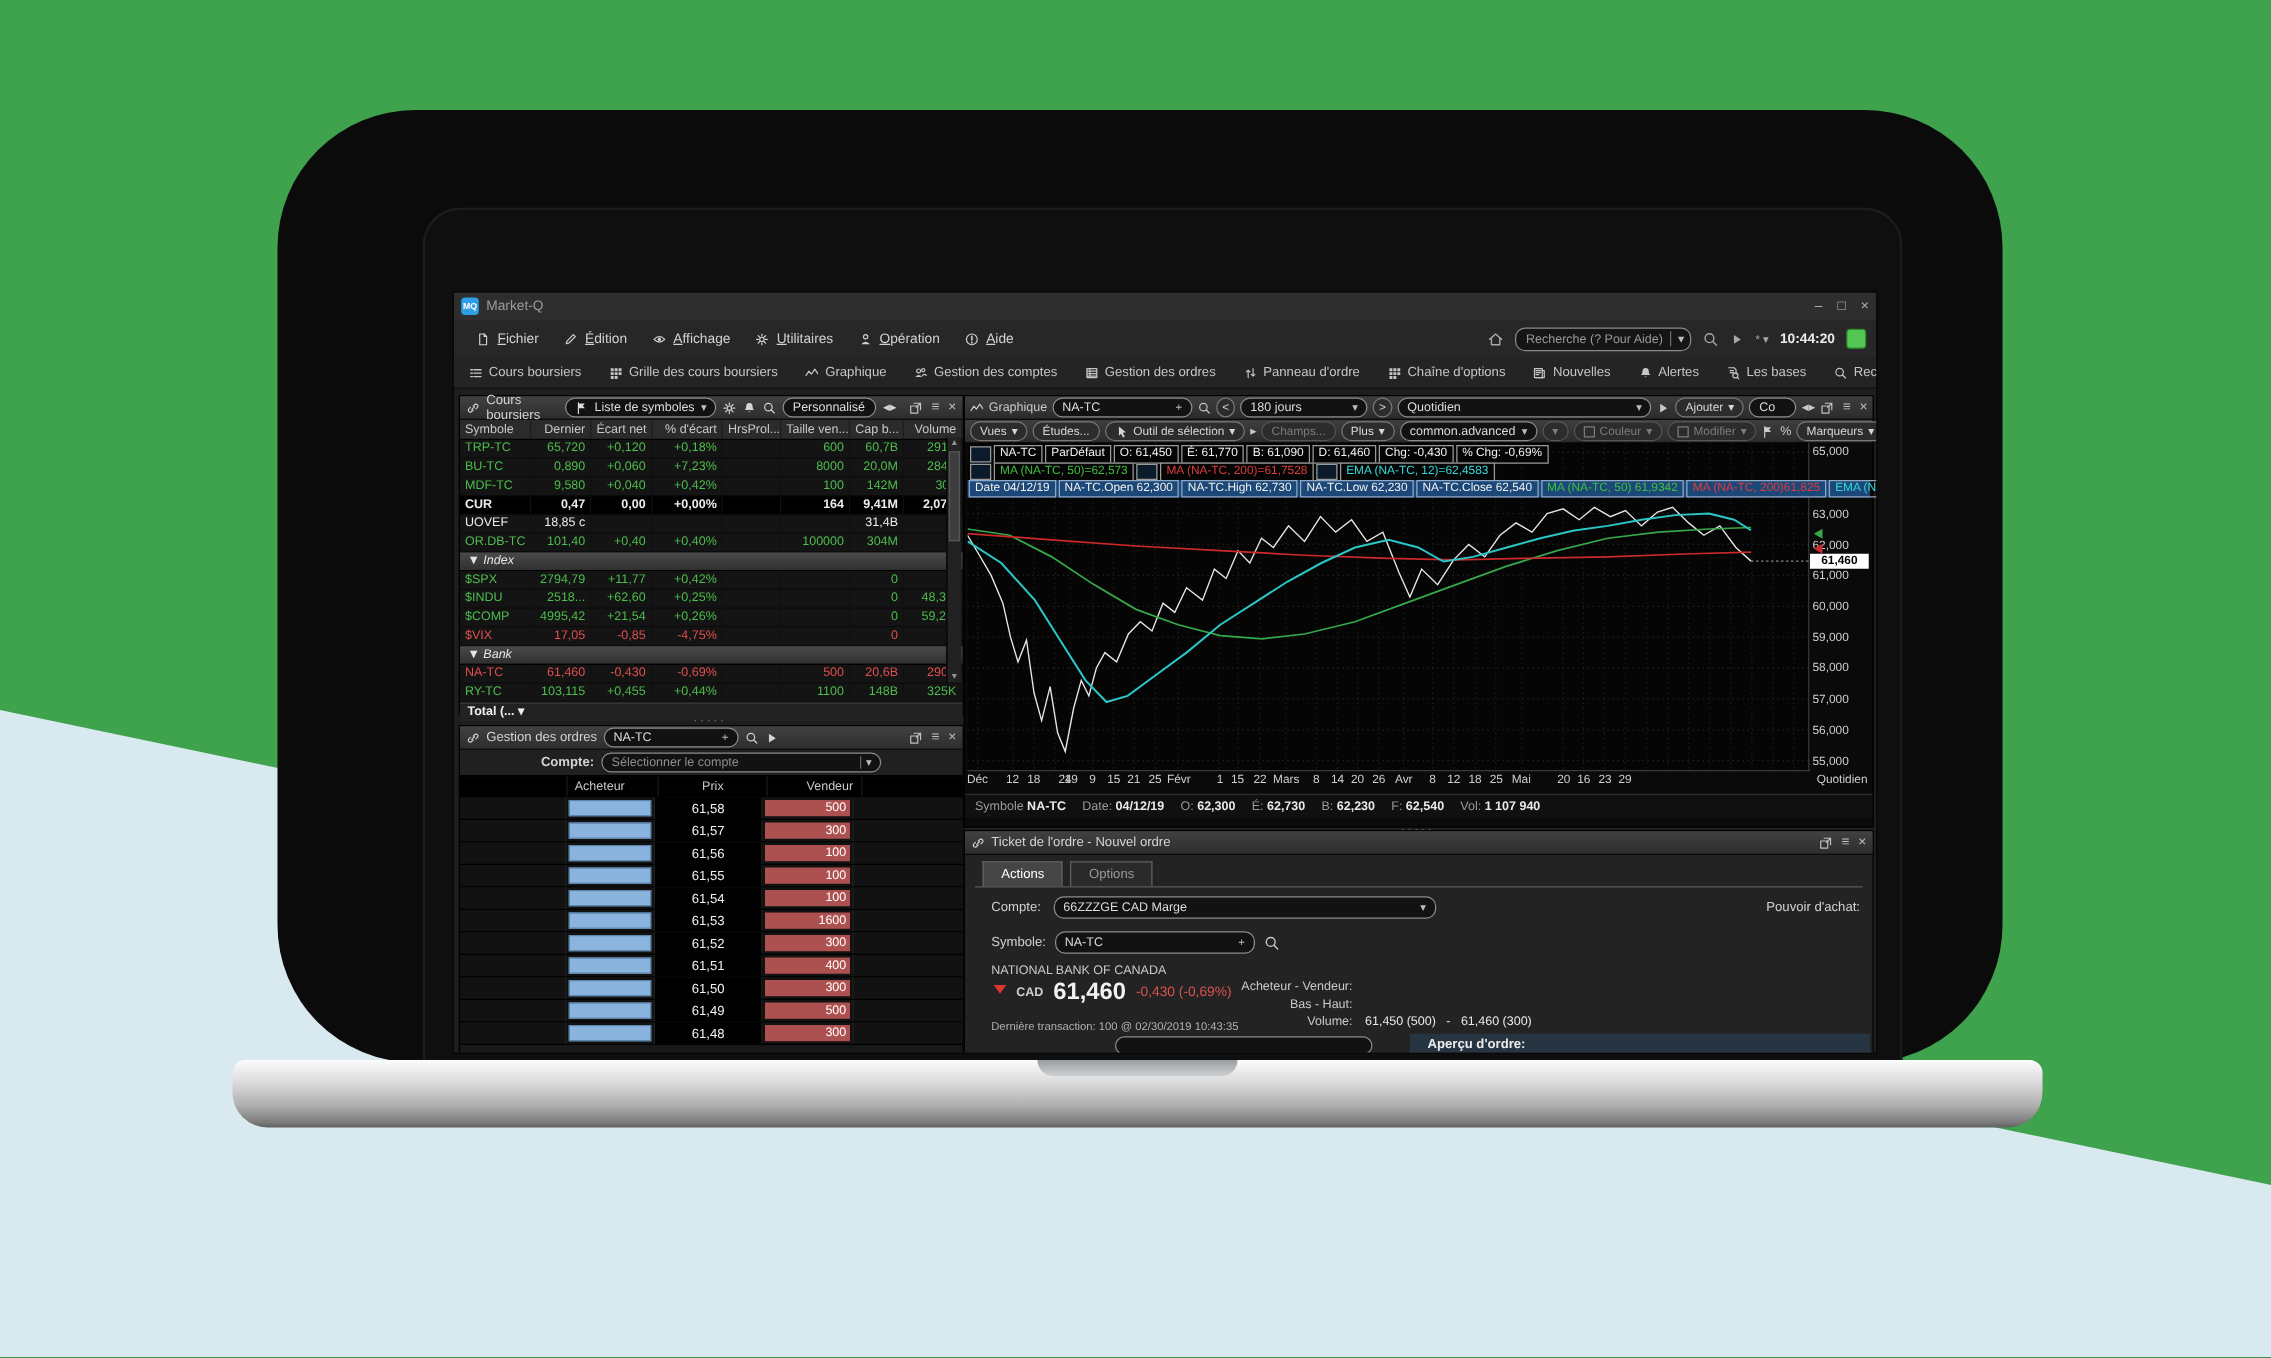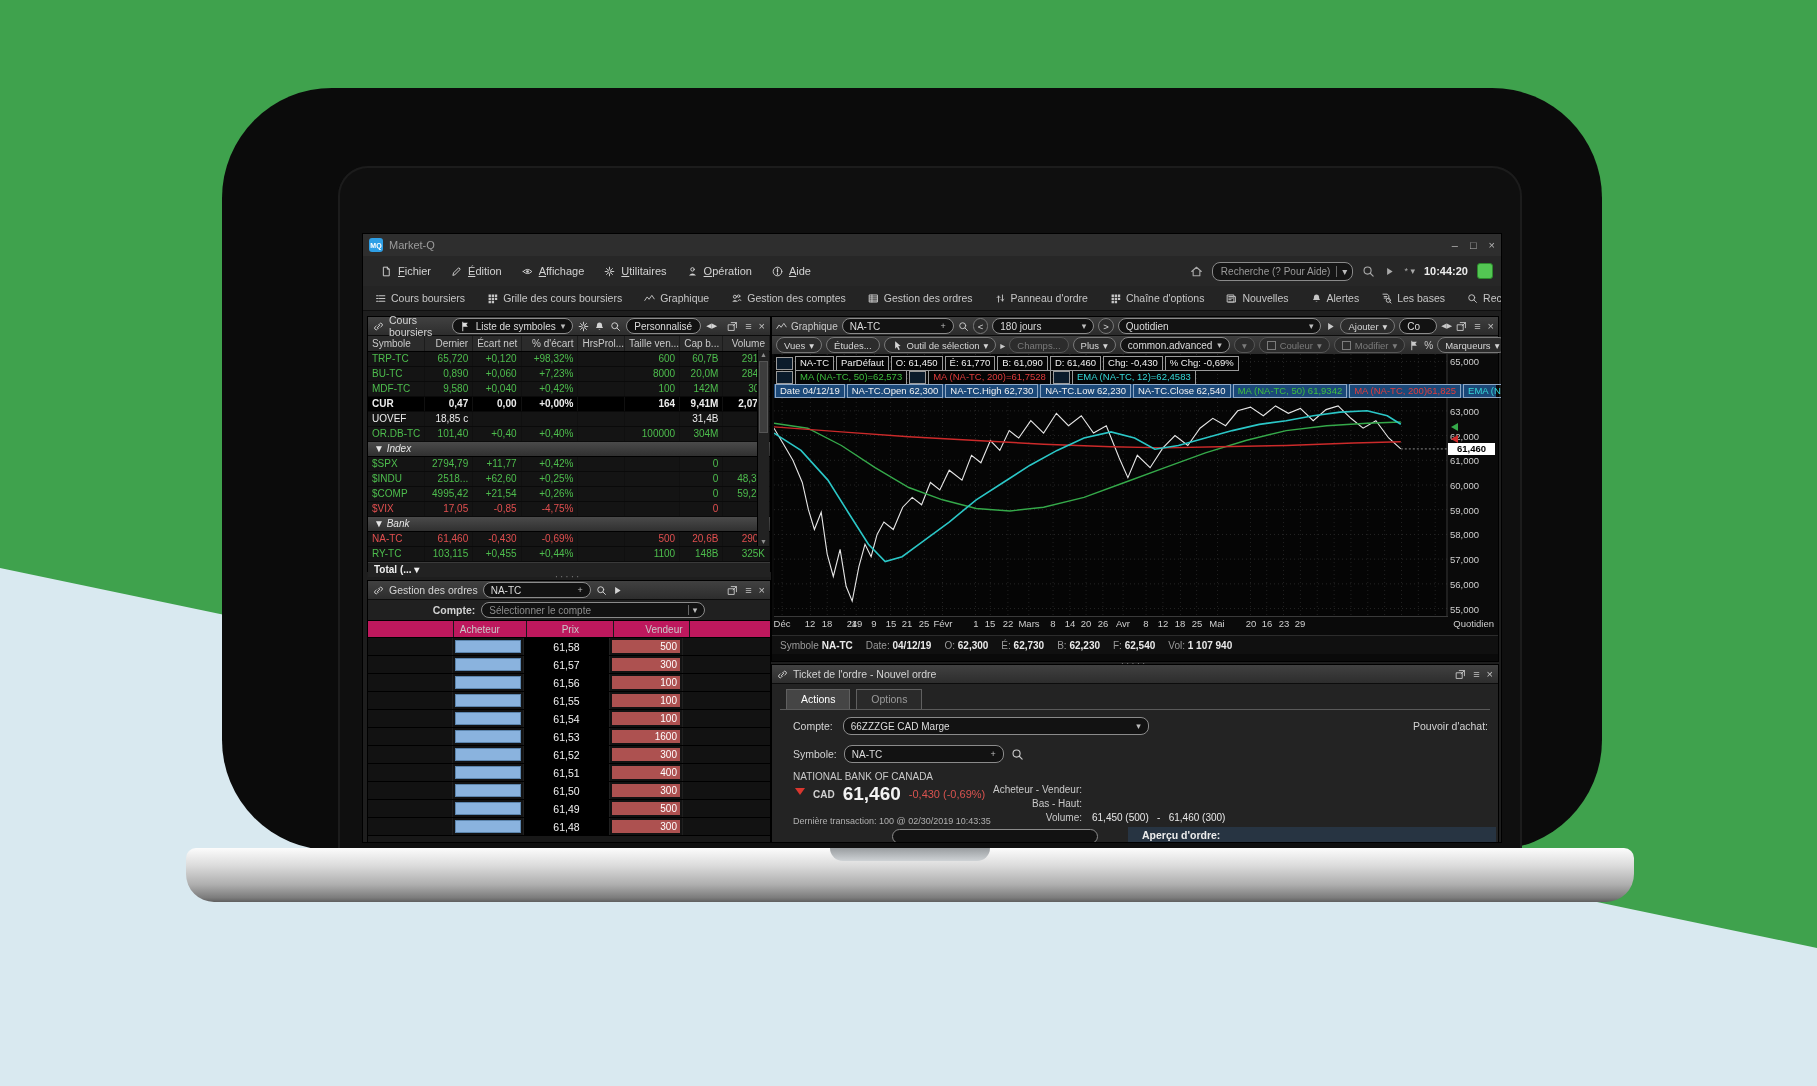--- a/index.html
+++ b/index.html
@@ -75,21 +75,21 @@
   .qtotal{height:14px;line-height:14px;background:#222;color:#f0f0f0;font-weight:bold;
     padding-left:6px;border-top:1px solid #3a3a3a}
   .vscroll{position:absolute;right:1px;width:11px;background:#222;border-left:1px solid #000;
     color:#8f8f8f;font-size:7px;text-align:center}
   .vthumb{position:absolute;left:1px;right:1px;background:#3d3d3d;border:1px solid #555}
   
   #o-panel{left:4px;top:346px;width:402px;height:262px}
   #o-account-row{height:20px;background:#202020;display:flex;align-items:center;
     justify-content:center;gap:6px;border-bottom:1px solid #000;color:#d8d8d8}
   #o-account-row b{font-size:10.5px}
-  .lhead{display:flex;height:16px;background:#be185d;border-bottom:1px solid #000;color:#c9c9c9}
+  .lhead{display:flex;height:16px;background:#000000;border-bottom:1px solid #000;color:#c9c9c9}
   .lh{padding:3px 6px 0 6px;border-right:1px solid #1a1a1a}
   .lrow{display:flex;height:17px;border-bottom:1px solid #000;background:#121212}
   .lcell{border-right:1px solid #1f1f1f;position:relative}
   .bidbar{background:#8ab3de;position:absolute;inset:2px 2px 2px 2px;border:1px solid #5c85ad}
   .pricecell{background:#000;color:#f2f2f2;font-size:10.5px;display:flex;
     align-items:center;justify-content:center}
   .askbar{position:absolute;inset:2px 2px 2px 2px;background:#ad5150;display:flex;
     align-items:center;justify-content:flex-end;padding-right:3px;color:#fff;font-size:10px}
   .askhot{position:absolute;right:0;top:0;bottom:0;width:42%;background:#e8392b}
   .askbar span{position:relative;z-index:2}
@@ -423,21 +423,21 @@
         <span class="qh num" style="width:44px">HrsProl...</span>
         <span class="qh num" style="width:54px">Taille ven...</span>
         <span class="qh num" style="width:40px">Cap b...</span>
         <span class="qh num" style="width:44px">Volume</span>
       </div>
     <div id="q-rows">
         <div class="qrow ">
           <span class="qcell c-green " style="width:56px">TRP-TC</span>
           <span class="qcell c-green num" style="width:46px">65,720</span>
           <span class="qcell c-green num" style="width:46px">+0,120</span>
-          <span class="qcell c-green num" style="width:56px">+98,32%</span>
+          <span class="qcell c-green num" style="width:56px">+0,18%</span>
           <span class="qcell c-green num" style="width:44px"></span>
           <span class="qcell c-green num" style="width:54px">600</span>
           <span class="qcell c-green num" style="width:40px">60,7B</span>
           <span class="qcell c-green num" style="width:44px">291K</span>
         </div>
         <div class="qrow ">
           <span class="qcell c-green " style="width:56px">BU-TC</span>
           <span class="qcell c-green num" style="width:46px">0,890</span>
           <span class="qcell c-green num" style="width:46px">+0,060</span>
           <span class="qcell c-green num" style="width:56px">+7,23%</span>

